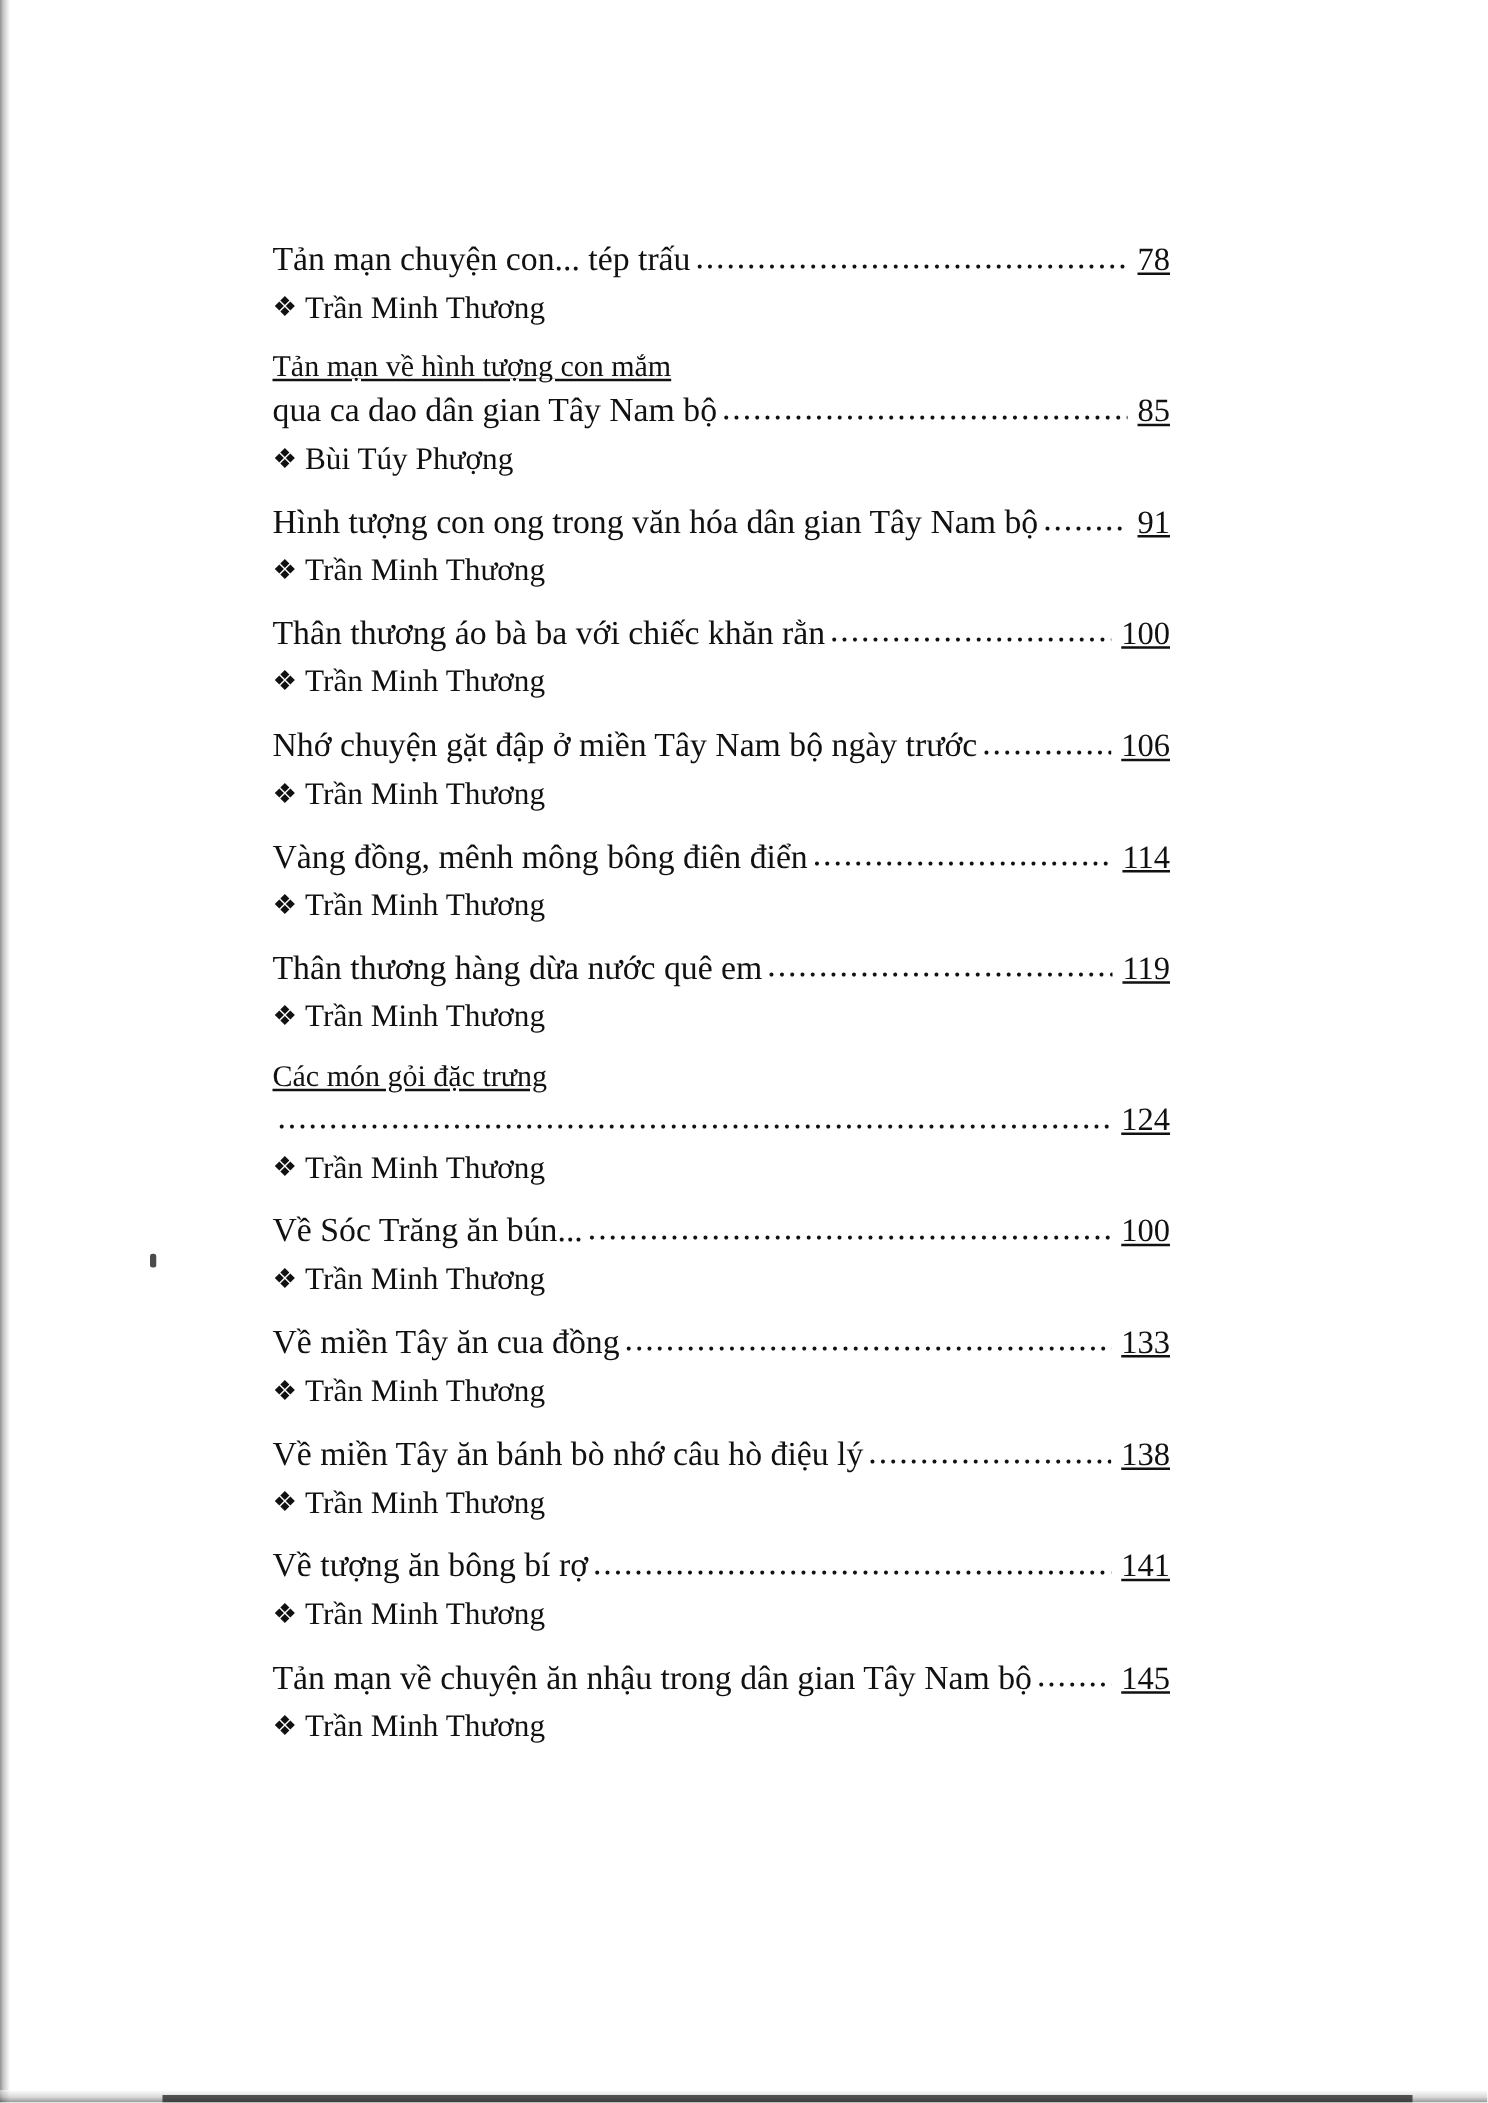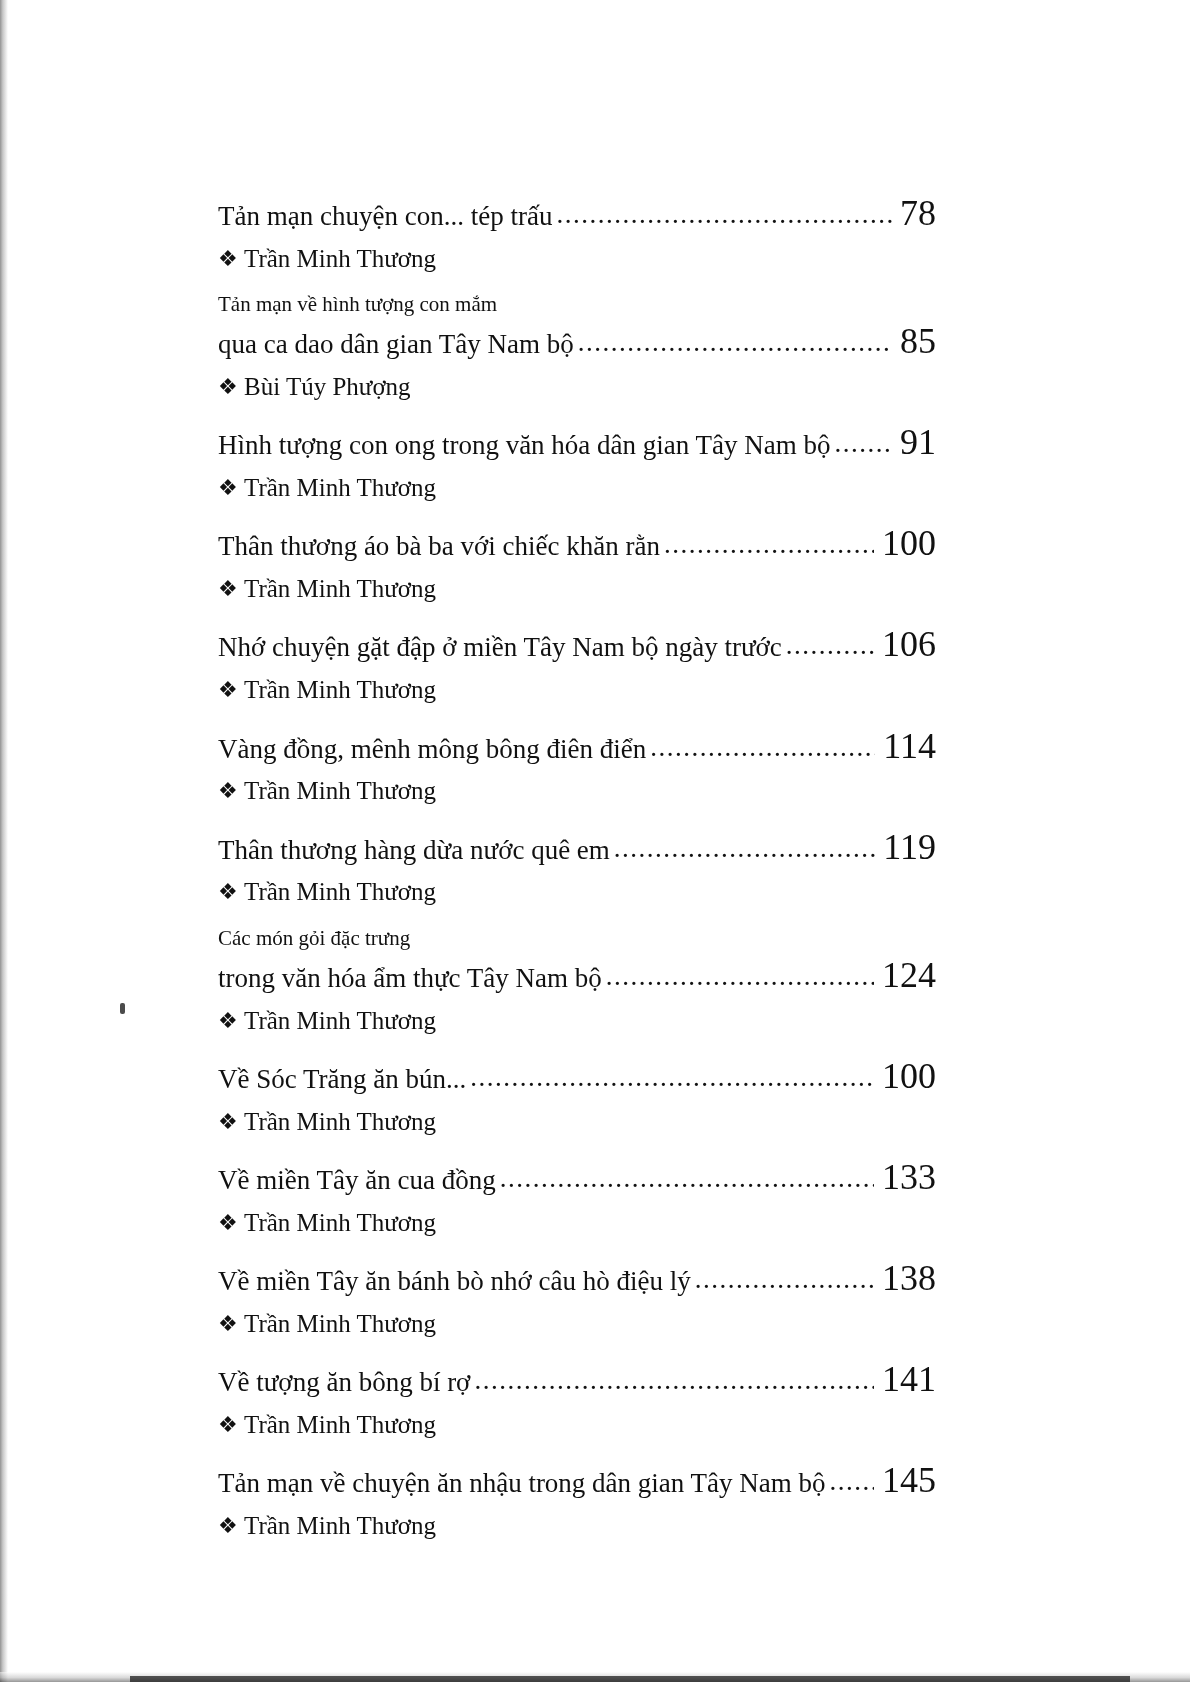--- a/index.html
+++ b/index.html
@@ -77,28 +77,30 @@
     white-space: nowrap;
     font-size: 27px;
     letter-spacing: 1.5px;
     color: #111;
     margin: 0 2px 0 4px;
     transform: translateY(-2px);
   }
   .title-line .pg {
     flex: 0 0 auto;
     padding-left: 6px;
-    font-size: 36px;
+    font-size: 26px;
+    text-decoration: underline;
   }
 
   
   .title-plain {
-    font-size: 21px;
+    font-size: 24px;
     line-height: 1.30;
     white-space: nowrap;
+    text-decoration: underline;
   }
 
   .author-line {
     margin-top: 6px;
     font-size: 25px;
     line-height: 1.25;
     white-space: nowrap;
   }
   .bullet {
     display: inline-block;
@@ -186,21 +188,20 @@
         <div class="title-line">
           <span class="txt">Thân thương hàng dừa nước quê em</span>
           <span class="leader">.........................................................................................</span>
           <span class="pg">119</span>
         </div>
         <div class="author-line"><span class="bullet">❖</span><span class="author-name">Trần Minh Thương</span></div>
       </div>
       <div class="entry">
         <div class="title-plain">Các món gỏi đặc trưng</div>
         <div class="title-line">
-          <span class="txt">trong văn hóa ẩm thực Tây Nam bộ</span>
           <span class="leader">.........................................................................................</span>
           <span class="pg">124</span>
         </div>
         <div class="author-line"><span class="bullet">❖</span><span class="author-name">Trần Minh Thương</span></div>
       </div>
       <div class="entry">
         <div class="title-line">
           <span class="txt">Về Sóc Trăng ăn bún...</span>
           <span class="leader">.........................................................................................</span>
           <span class="pg">100</span>

